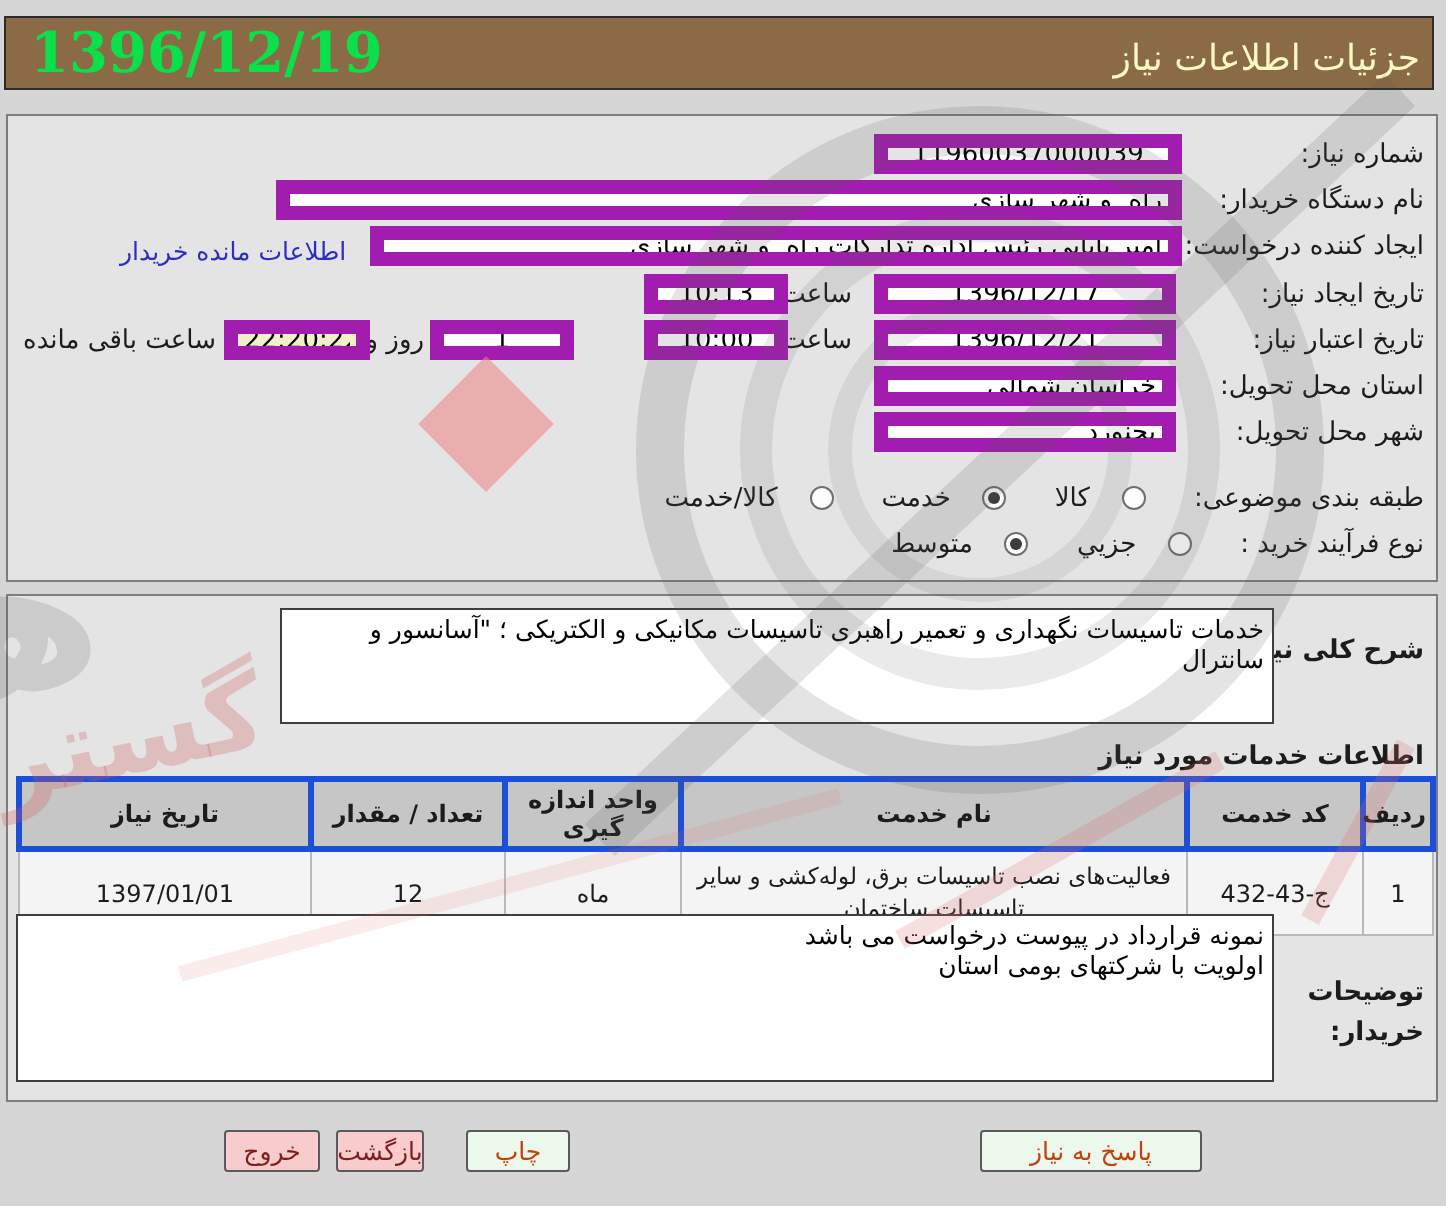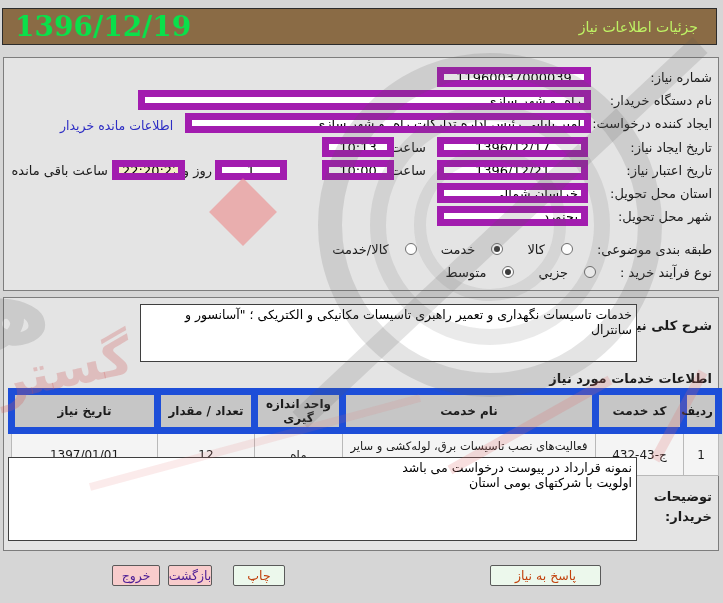--- a/index.html
+++ b/index.html
@@ -2,51 +2,51 @@
 <html lang="fa"><head>
 <meta charset="utf-8">
 <style>
   html,body{margin:0;padding:0;}
   .screen{position:relative;width:723px;height:603px;background:#d6d6d6;
     font-family:"DejaVu Sans",sans-serif;font-size:13px;color:#1c1c1c;
     overflow:hidden;direction:rtl;}
   .panel{position:absolute;background:#e4e4e4;border:1px solid #7d7d7d;box-sizing:border-box;}
   .topbar{position:absolute;left:2px;top:8px;width:715px;height:37px;background:#8a6b45;
     border:1px solid #2c2c2c;box-sizing:border-box;}
-  .topbar-title{position:absolute;right:18px;top:10px;color:#bef264;font-size:14px;}
+  .topbar-title{position:absolute;right:6px;top:10px;color:#fef9c3;font-size:18px;}
   .topbar-date{position:absolute;left:12px;top:1px;font-family:"DejaVu Serif",serif;
     font-size:28px;font-weight:bold;color:#0ae04a;direction:ltr;}
   .lbl{position:absolute;right:11px;white-space:nowrap;font-size:13px;}
   .bold{font-weight:bold;}
   .inp{position:absolute;height:20px;background:#fff;border:7px solid #a21caf;
     font-family:"DejaVu Sans",sans-serif;font-size:13px;padding:0 3px;box-sizing:border-box;direction:rtl;}
   .ctr{text-align:center;direction:ltr;}
   .yellow{background:#f3efc6;}
   .link{position:absolute;color:#2d2dc4;font-size:12.5px;white-space:nowrap;cursor:pointer;}
   .radiorow{position:absolute;right:11px;display:flex;direction:rtl;align-items:center;gap:24px;height:16px;}
   .rg{display:flex;align-items:center;gap:16px;}
   .radio{width:12px;height:12px;border:1px solid #6f6f6f;border-radius:50%;background:#fdfdfd;
     display:inline-block;position:relative;box-sizing:border-box;flex:0 0 auto;}
   .radio.on::after{content:"";position:absolute;inset:2px;background:#3c3c3c;border-radius:50%;}
   .ta{position:absolute;background:#fff;border:1px solid #3f3f3f;
     font-family:"DejaVu Sans",sans-serif;font-size:12.5px;padding:2px 4px;box-sizing:border-box;
     resize:none;direction:rtl;overflow:hidden;}
   .svc-table{position:absolute;left:8px;top:388px;width:707px;border-collapse:collapse;
     table-layout:fixed;direction:rtl;}
-  .svc-table th{background:#c6c6c6;border:7px solid #1d4ed8;font-weight:bold;height:25px;
+  .svc-table th{background:#c6c6c6;border:3px solid #1d4ed8;font-weight:bold;height:25px;
     padding:2px;font-size:12px;}
   .svc-table td{background:#f4f4f4;border:1px solid #b9b9b9;height:37px;text-align:center;
     padding:2px 4px;font-size:12px;}
   .svc-table td.name{font-size:11.5px;line-height:1.35;}
   .num{direction:ltr;}
   .btn{position:absolute;top:565px;height:21px;border:1px solid #5a5a5a;border-radius:2px;
     font-size:12.5px;display:flex;align-items:center;justify-content:center;
     box-sizing:border-box;cursor:pointer;white-space:nowrap;}
   .btn.green{background:#ecf8ec;color:#c2410c;}
-  .btn.pink{background:#f8cccc;color:#4c1d95;}
+  .btn.pink{background:#f8cccc;color:#7f1d1d;}
   .wm{position:absolute;inset:0;pointer-events:none;z-index:40;}
 </style>
 </head>
 <body>
 
 <div class="screen">
 
   <div class="topbar">
     <span class="topbar-title">جزئیات اطلاعات نیاز</span>
     <span class="topbar-date">1396/12/19</span>

